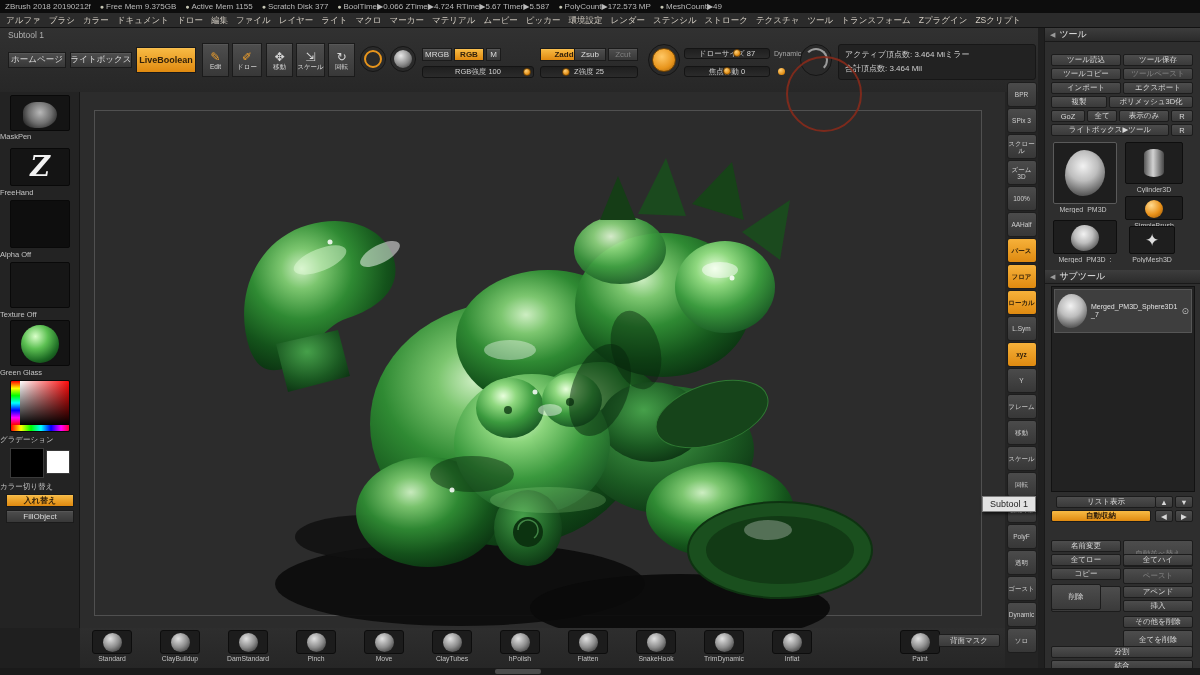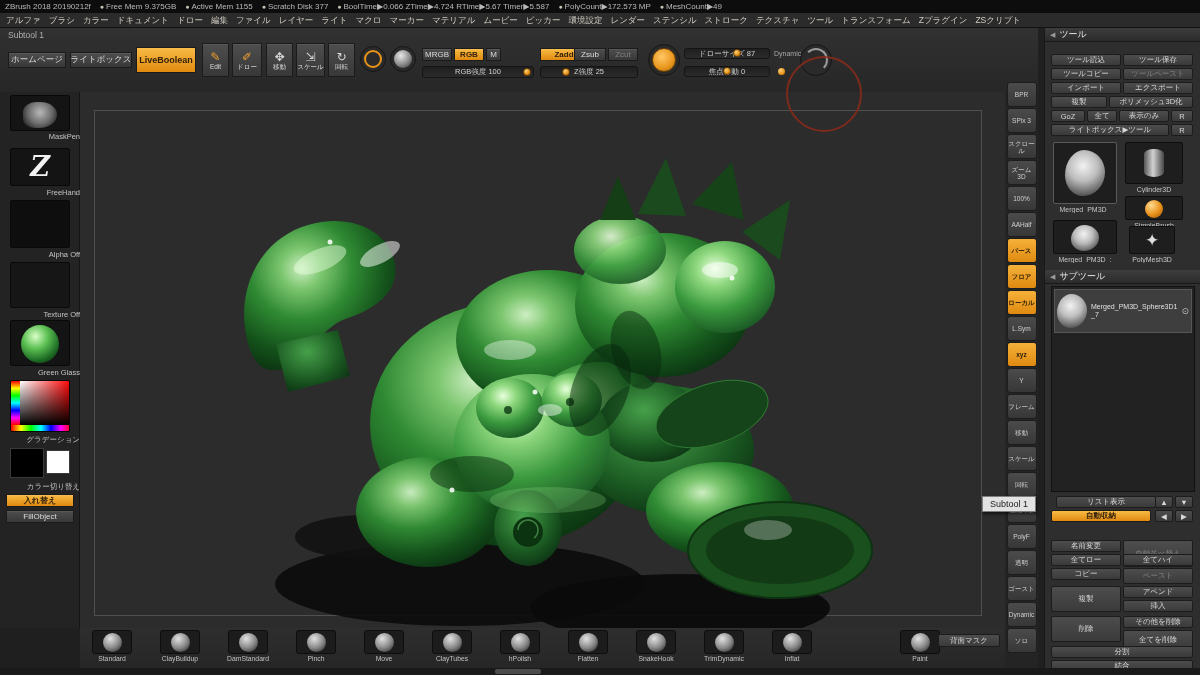--- a/index.html
+++ b/index.html
@@ -38,21 +38,21 @@
 .knob{position:absolute;top:1px;width:8px;height:8px;border-radius:50%;
   background:radial-gradient(circle at 35% 30%,#ffd079,#e08a10 70%);border:1px solid #6e4204}
 .ring-btn{position:absolute;border-radius:50%;background:#2a2a2a;border:1px solid #161616}
 .ring-btn .inner{position:absolute;inset:3px;border-radius:50%}
 .stats-box{position:absolute;left:838px;top:16px;width:198px;height:36px;background:#222;
   border:1px solid #171717;border-radius:3px;font-size:8px;color:#cfcfcf;padding:3px 6px;line-height:14px;white-space:nowrap}
 
 
 .sidebar{position:absolute;left:0;top:92px;width:80px;height:536px;background:#232323;border-right:1px solid #151515}
 .thumb{position:absolute;left:10px;width:60px;background:#141414;border:1px solid #090909;border-radius:2px;overflow:hidden}
-.side-label{position:absolute;left:0;width:80px;text-align:right;font-size:7.5px;color:#c4c4c4;white-space:nowrap}
+.side-label{position:absolute;left:0;width:80px;text-align:left;font-size:7.5px;color:#c4c4c4;white-space:nowrap}
 .mask-blob{width:34px;height:26px;margin:6px auto;background:radial-gradient(circle at 50% 40%,#b8b8b8,#6e6e6e 50%,#262626 85%);border-radius:45% 55% 60% 40%}
 .zletter{font-family:"DejaVu Serif","Liberation Serif",serif;font-style:italic;font-weight:bold;font-size:27px;color:#f2f2f2;text-align:center;line-height:36px}
 .matball{width:38px;height:38px;margin:4px auto;border-radius:50%;
   background:radial-gradient(circle at 38% 30%,#d9ffc9,#5cc052 35%,#1d6b24 68%,#06250b 96%)}
 .picker-sv{position:absolute;left:9px;top:0;width:51px;height:44px;
   background:linear-gradient(to bottom,rgba(0,0,0,0) 0%,#000 100%),linear-gradient(to right,#fff,#f00)}
 .picker-hue{position:absolute;left:0;top:0;width:9px;height:44px;
   background:linear-gradient(#f00,#ff0,#0f0,#0ff,#00f,#f0f,#f00)}
 .picker-bar{position:absolute;left:0;top:44px;width:60px;height:6px;
   background:linear-gradient(90deg,#f00,#ff0,#0f0,#0ff,#00f,#f0f,#f00)}
@@ -212,20 +212,24 @@
     <div class="slider" style="left:684px;top:38px;width:86px;height:11px">
       <span>焦点移動 0</span>
       <span class="knob" style="left:38px;top:0"></span>
     </div>
     <div style="position:absolute;left:778px;top:40px;width:7px;height:7px;border-radius:50%;background:radial-gradient(circle at 35% 30%,#ffd079,#e08a10 70%)"></div>
 
     <div class="ring-btn" style="left:800px;top:16px;width:32px;height:32px">
       <span class="inner" style="border:2px solid #9a9a9a;border-bottom-color:transparent;border-left-color:transparent"></span>
     </div>
 
+    <div class="stats-box">
+      <div><span>アクティブ頂点数: 3.464 Mi</span><span>ミラー</span></div>
+      <div>合計頂点数: 3.464 Mil</div>
+    </div>
   </div>
 
   <div class="sidebar">
     <div class="thumb" style="top:3px;height:36px">
         <div class="mask-blob"></div>
       </div>
     <div class="side-label" style="top:40px">MaskPen</div>
 
     <div class="thumb" style="top:56px;height:38px">
         <div class="zletter">Z</div>
@@ -436,21 +440,21 @@
 
     <div class="pb" style="left:6px;top:512px;width:70px;height:12px">名前変更</div>
     <div class="pb dim" style="left:78px;top:512px;width:70px;height:27px">自動並べ替え</div>
     <div class="pb" style="left:6px;top:526px;width:70px;height:12px">全てロー</div>
     <div class="pb" style="left:78px;top:526px;width:70px;height:12px">全てハイ</div>
     <div class="pb" style="left:6px;top:540px;width:70px;height:12px">コピー</div>
     <div class="pb dim" style="left:78px;top:540px;width:70px;height:16px">ペースト</div>
     <div class="pb" style="left:6px;top:558px;width:70px;height:26px">複製</div>
     <div class="pb" style="left:78px;top:558px;width:70px;height:12px">アペンド</div>
     <div class="pb" style="left:78px;top:572px;width:70px;height:12px">挿入</div>
-    <div class="pb" style="left:6px;top:588px;width:70px;height:26px">削除</div>
+    <div class="pb" style="left:6px;top:556px;width:50px;height:26px">削除</div>
     <div class="pb" style="left:78px;top:588px;width:70px;height:12px">その他を削除</div>
     <div class="pb" style="left:78px;top:602px;width:70px;height:20px">全てを削除</div>
     <div class="pb" style="left:6px;top:618px;width:142px;height:12px">分割</div>
     <div class="pb" style="left:6px;top:632px;width:142px;height:12px">結合</div>
   </div>
 
   <div class="tooltip">Subtool 1</div>
 
   <div class="brushbar">
     <div class="brush-tile">

